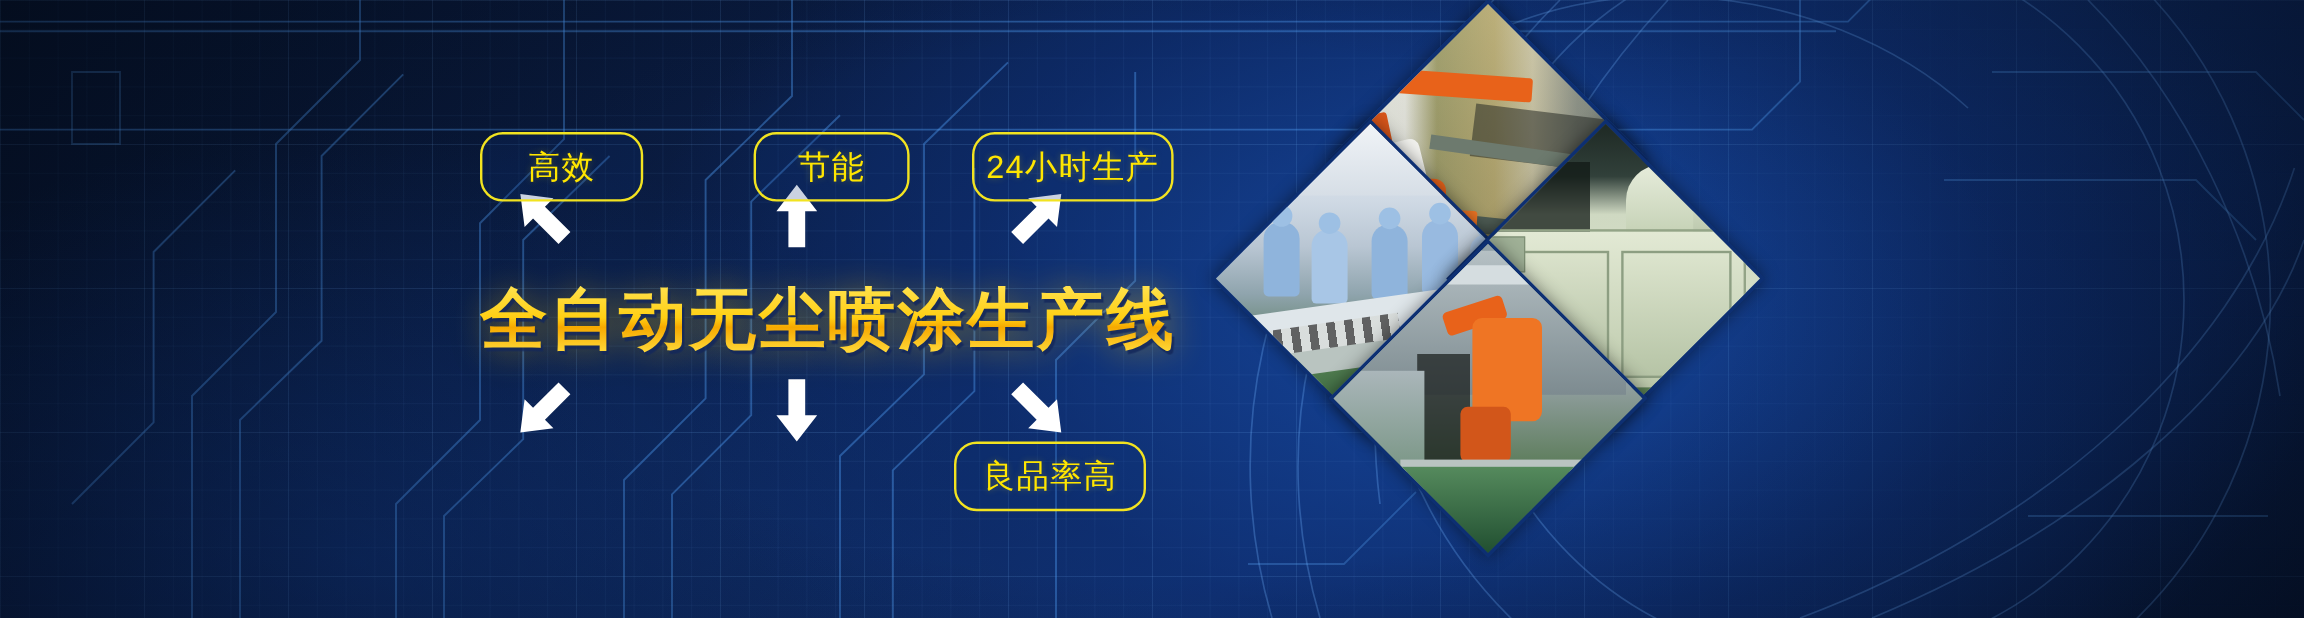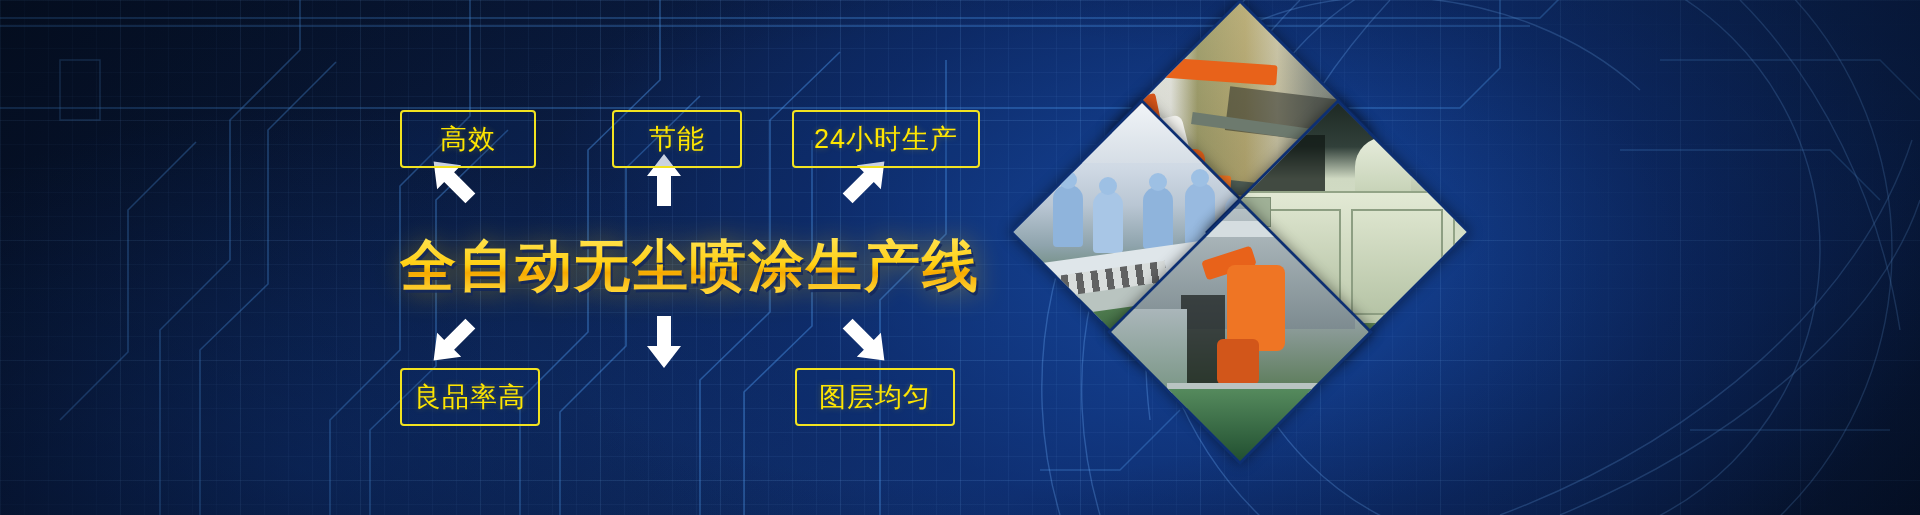--- a/index.html
+++ b/index.html
@@ -38,33 +38,33 @@
     pointer-events:none;
   }
   svg.deco{position:absolute;inset:0;width:1920px;height:515px;}
 
   
   .content{position:absolute;left:0;top:0;width:1040px;height:515px;}
 
   .badge{
     position:absolute;
     border:2px solid #f2e320;
-    border-radius:4px;
+    border-radius:19px;
     color:#ffe600;
     font-size:27px;
     line-height:1;
     letter-spacing:1px;
     display:flex;align-items:center;justify-content:center;
     background:rgba(14,52,120,0.22);
     white-space:nowrap;
     text-shadow:0 0 6px rgba(255,226,0,.25);
   }
   .b-top1{left:400px;top:110px;width:136px;height:58px;}
-  .b-top2{left:612px;top:110px;width:130px;height:58px;}
-  .b-top3{left:792px;top:110px;width:188px;height:58px;}
+  .b-top2{left:628px;top:110px;width:130px;height:58px;}
+  .b-top3{left:810px;top:110px;width:168px;height:58px;}
   .b-bot1{left:400px;top:368px;width:140px;height:58px;}
   .b-bot2{left:600px;top:368px;width:130px;height:58px;}
   .b-bot3{left:795px;top:368px;width:160px;height:58px;}
 
   .title{
     position:absolute;left:400px;top:238px;
     font-size:56px;font-weight:bold;letter-spacing:2px;
     line-height:1;white-space:nowrap;
     color:#ffd200;
     background:linear-gradient(180deg,#ffe14d 0%,#ffcf14 48%,#f6a900 62%,#ffd93a 100%);
@@ -234,22 +234,21 @@
         </g>
       </g>
     </svg>
 
     <div class="badge b-top1">高效</div>
     <div class="badge b-top2">节能</div>
     <div class="badge b-top3">24小时生产</div>
 
     <div class="title">全自动无尘喷涂生产线</div>
 
-    <div class="badge b-bot1">良品率高</div>
-    <div class="badge b-bot3">图层均匀</div>
+    <div class="badge b-bot3">良品率高</div>
   </div>
 
   <div class="collage">
 
     <div class="dia d-top">
       <div class="inner ph-robot">
         <div class="dk"></div>
         <div class="rail1"></div>
         <div class="arm a1"></div>
         <div class="arm a2"></div>

